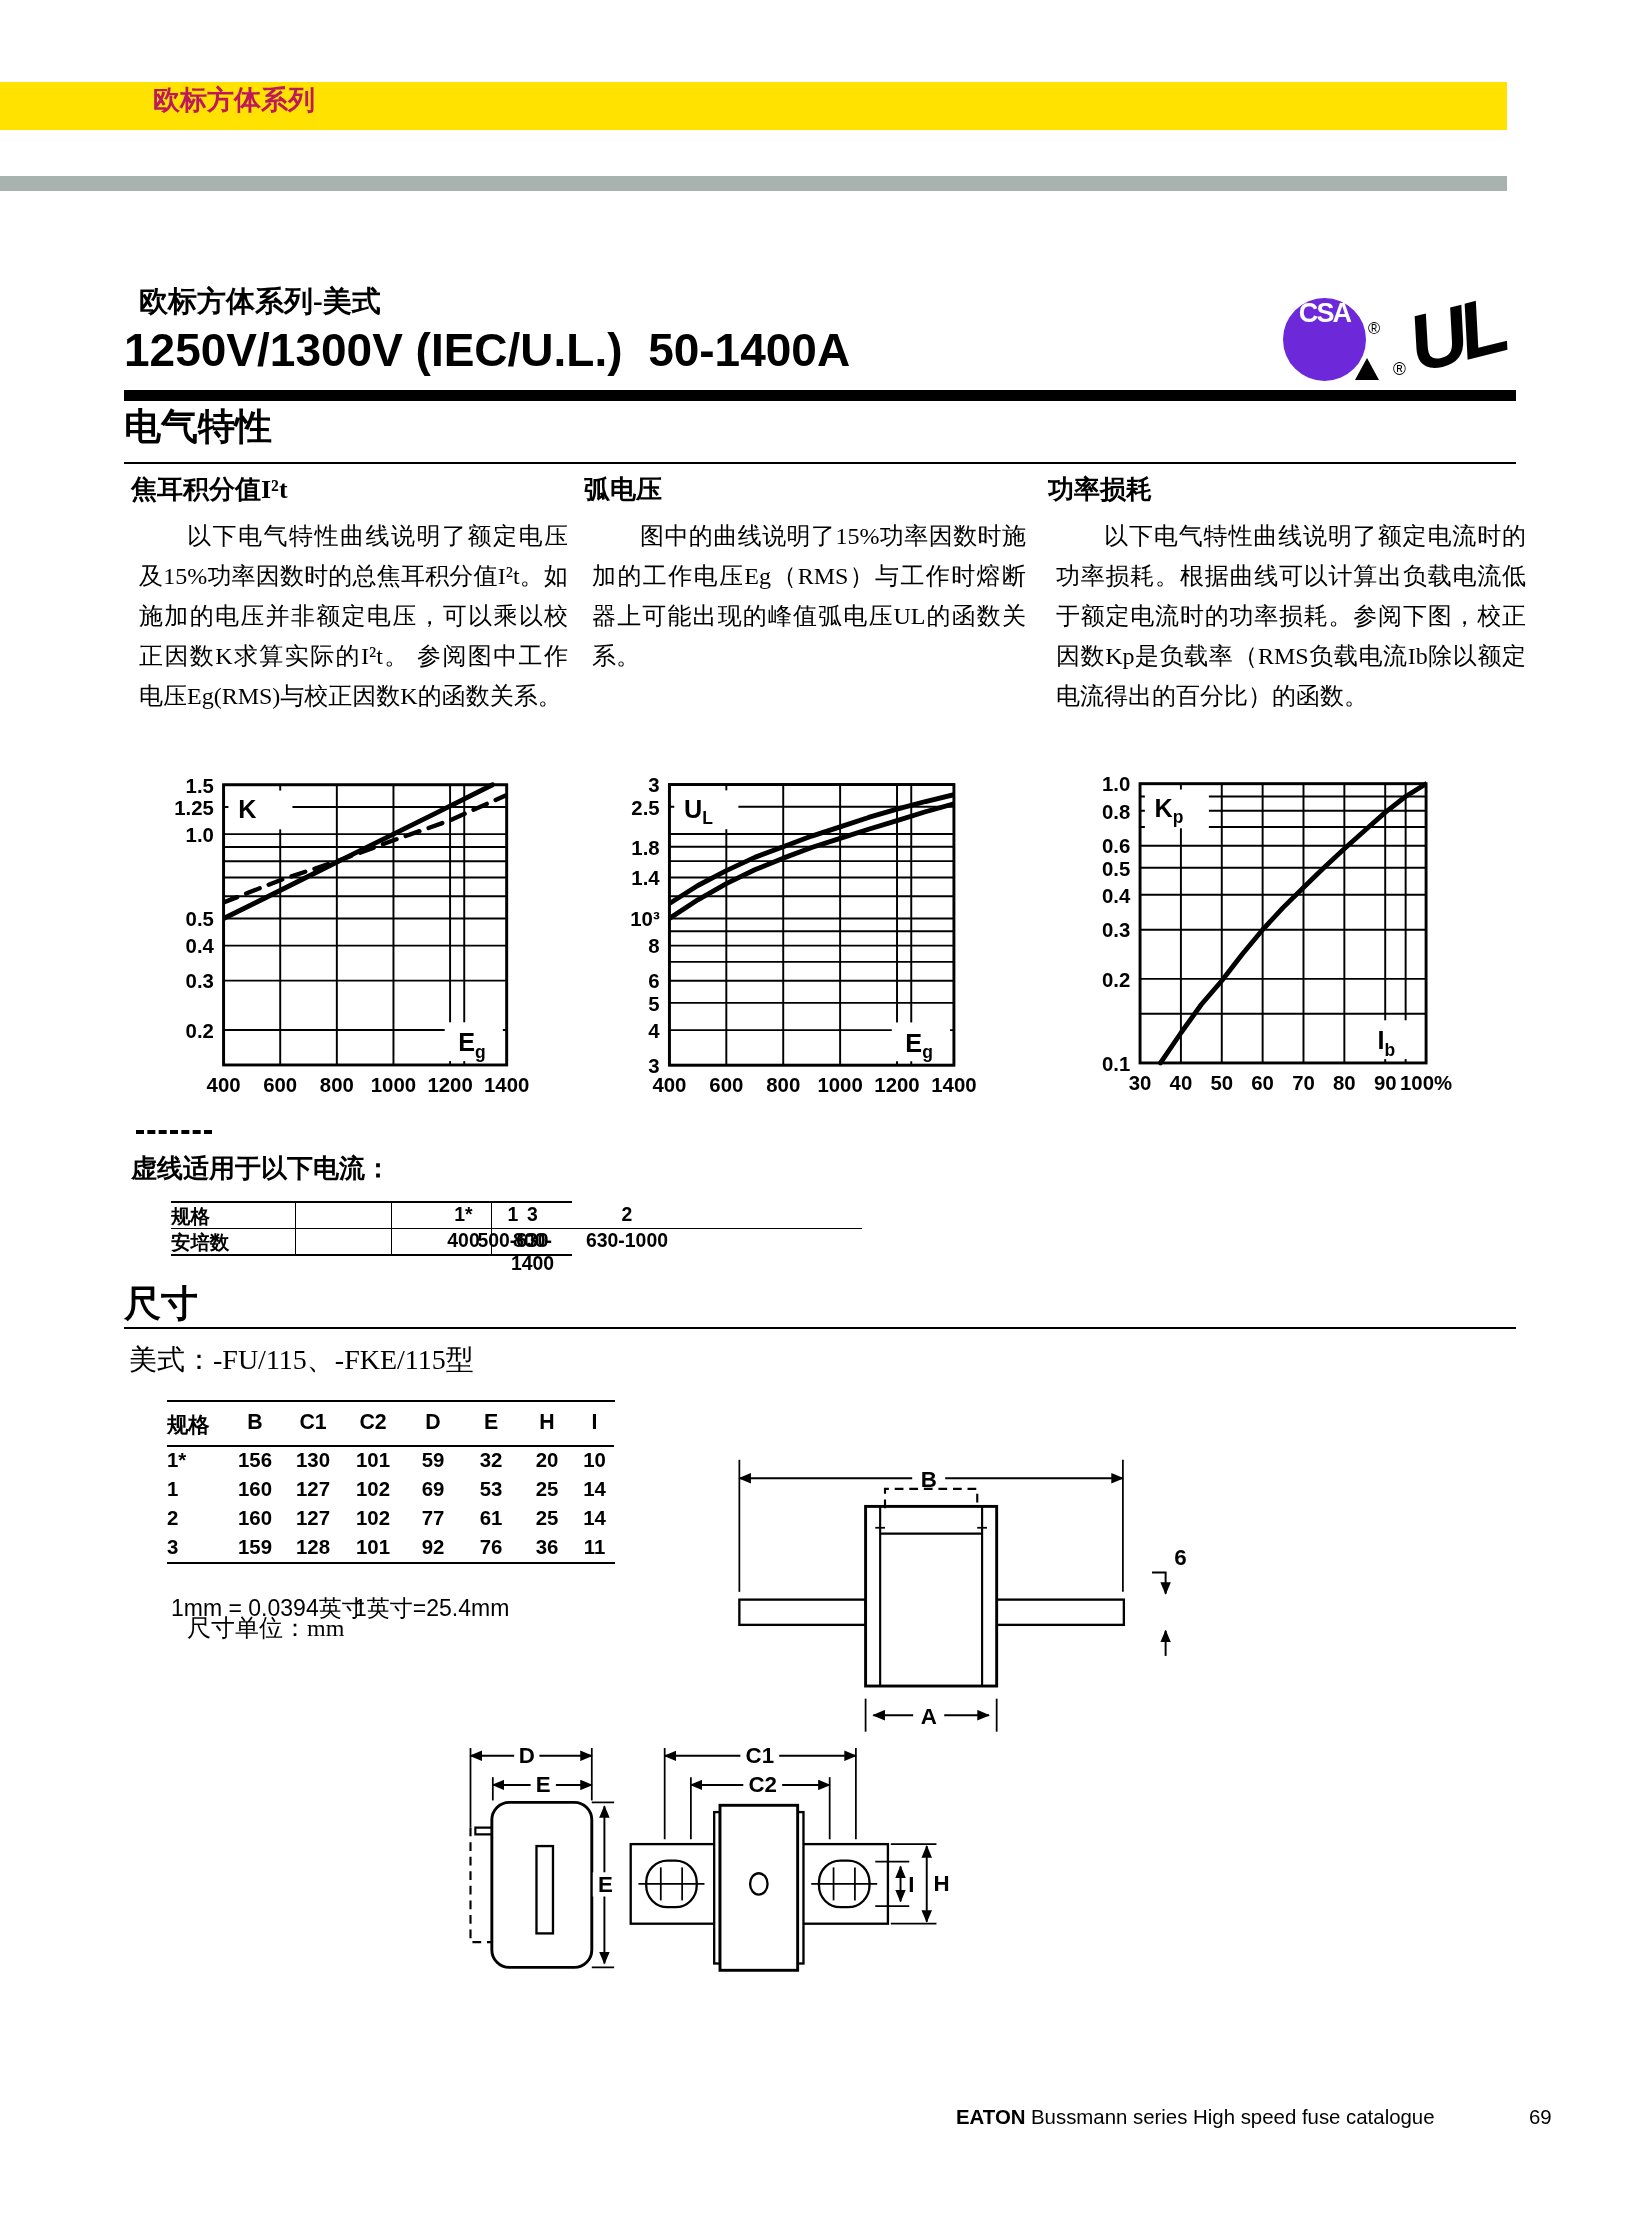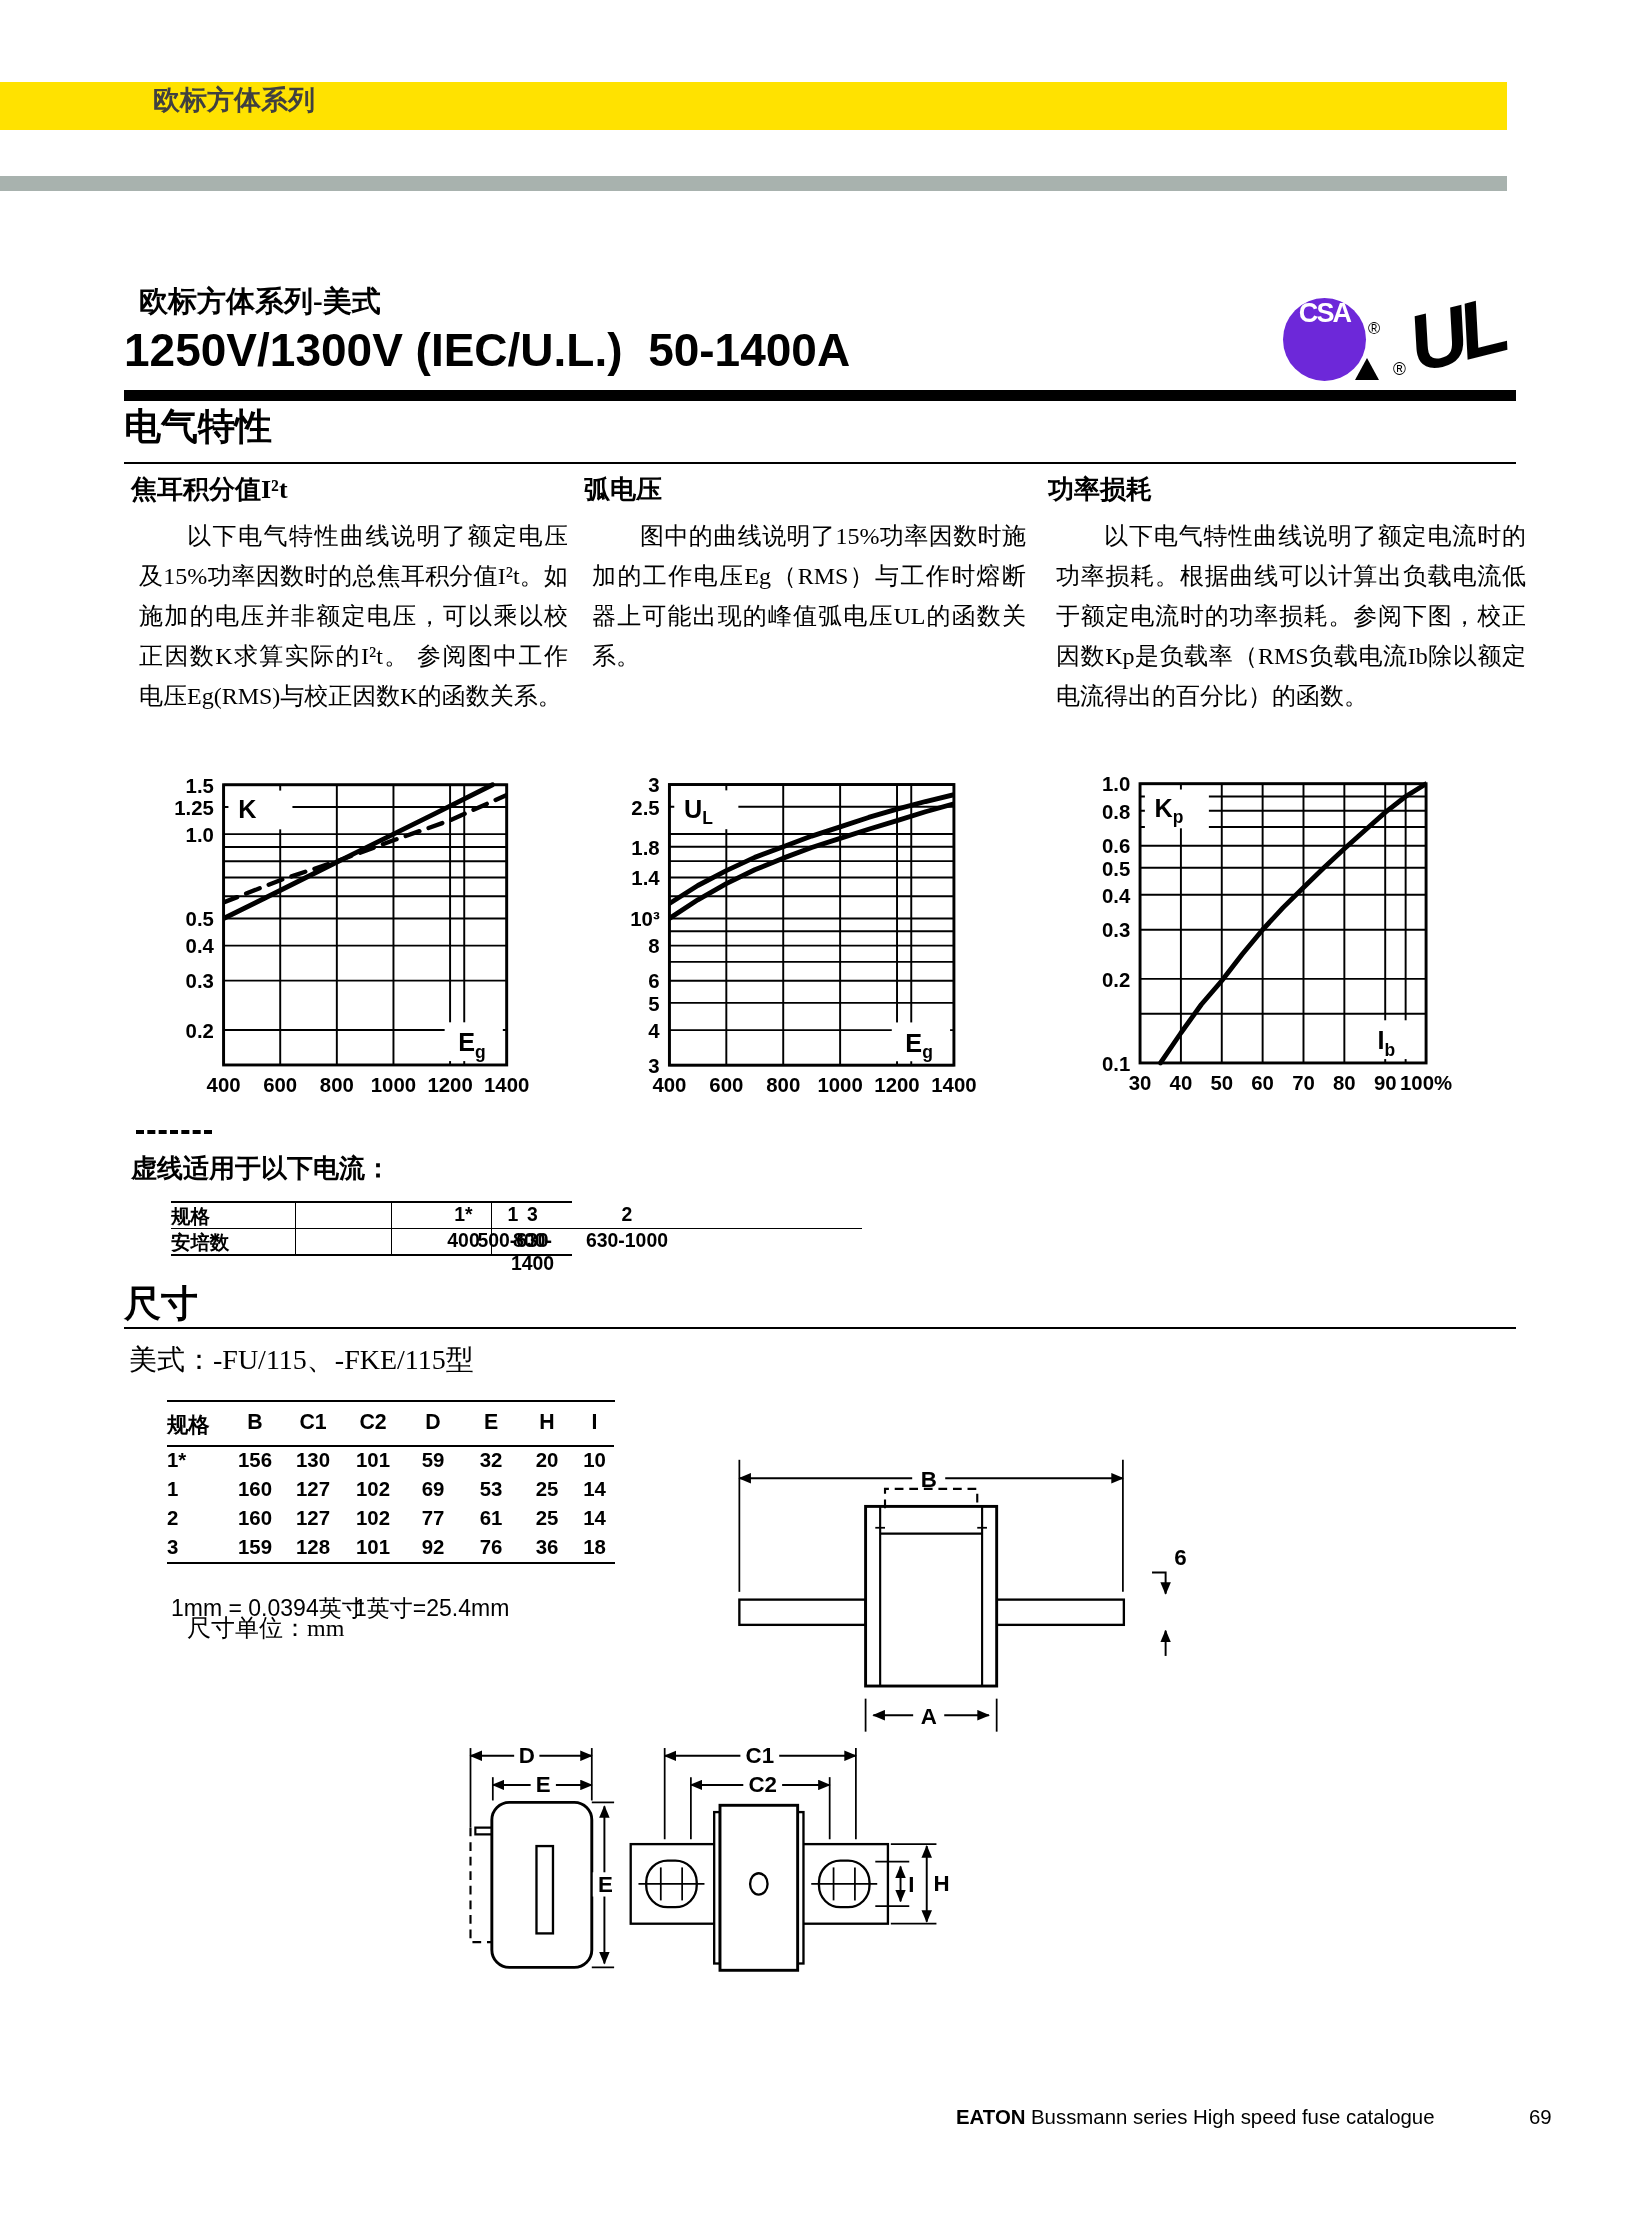--- a/index.html
+++ b/index.html
@@ -3,21 +3,21 @@
 <meta charset="utf-8">
 <style>
   html,body{margin:0;padding:0;background:#e8e8e8;}
   .page{position:relative;width:1651px;height:2224px;background:#ffffff;overflow:hidden;
         font-family:"Liberation Serif","DejaVu Serif",serif;color:#000;}
   .abs{position:absolute;}
 
   
   .yellow-band{left:0;top:82px;width:1507px;height:48px;background:#FFE200;}
   .yellow-band span{display:block;padding-left:153px;line-height:48px;
-        font:600 27px "Liberation Sans","DejaVu Sans",sans-serif;color:#404040;}
+        font:600 27px "Liberation Sans","DejaVu Sans",sans-serif;color:#be185d;}
   .gray-band{left:0;top:176px;width:1507px;height:14.6px;background:#A8B2AE;}
 
   
   .series-label{left:139px;top:282px;font:700 29px "Liberation Serif","DejaVu Serif",serif;}
   .main-title{left:124px;top:323px;margin:0;font:700 46px "Liberation Sans","DejaVu Sans",sans-serif;
         letter-spacing:0;white-space:pre;}
   .black-bar{left:124px;top:390px;width:1392px;height:10.7px;background:#000;}
   .sec-title{margin:0;font:700 37px "Liberation Serif","DejaVu Serif",serif;}
   .elec-title{left:124px;top:402px;}
   .rule{height:1.9px;background:#000;}
@@ -334,21 +334,21 @@
       <div class="td">61</div>
       <div class="td">25</div>
       <div class="td">14</div>
       <div class="td first">3</div>
       <div class="td">159</div>
       <div class="td">128</div>
       <div class="td">101</div>
       <div class="td">92</div>
       <div class="td">76</div>
       <div class="td">36</div>
-      <div class="td">18</div>
+      <div class="td">11</div>
     </div>
   <p class="abs unit-note">尺寸单位：mm</p>
   <p class="abs conv-note">
     <span>1mm = 0.0394英寸</span>
     <span class="sp2">1英寸=25.4mm</span>
   </p>
 
   <svg class="tech" style="left:718px;top:1448px" width="602" height="311" viewBox="0 0 620 320">
     <defs>
       <marker id="arT" viewBox="0 0 12 10" markerWidth="13" markerHeight="11" refX="11" refY="5" orient="auto-start-reverse" markerUnits="userSpaceOnUse">

